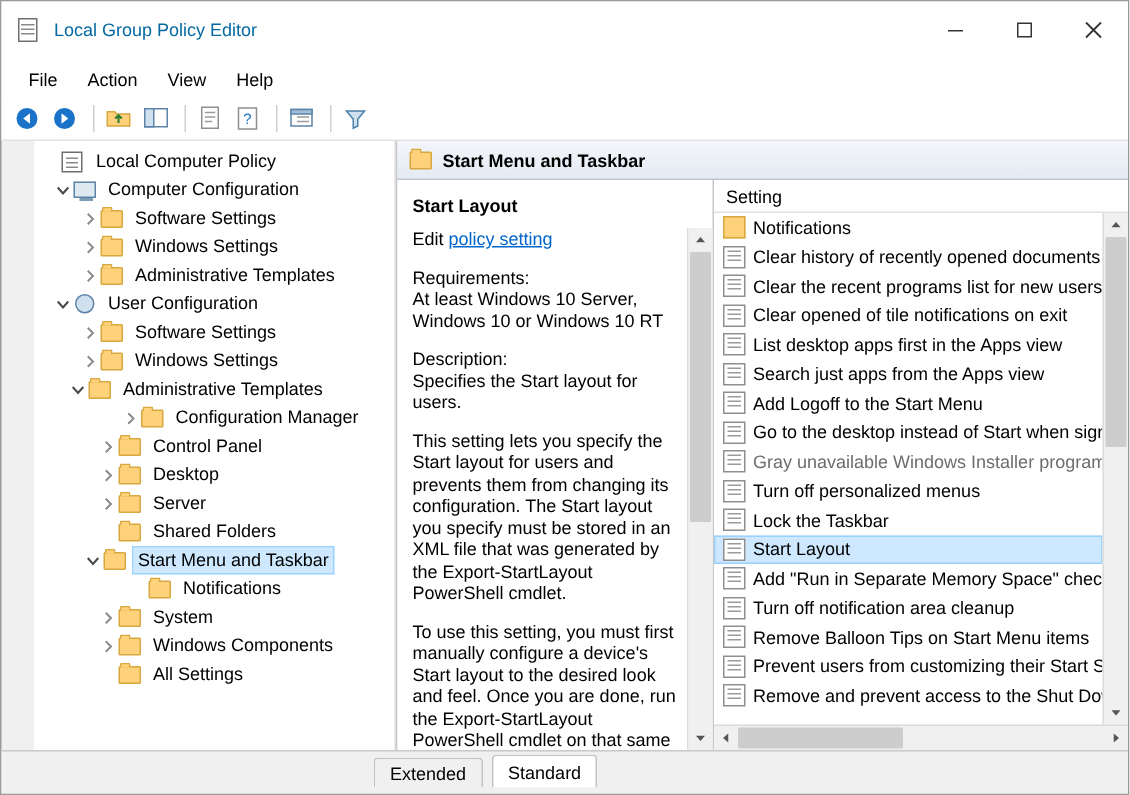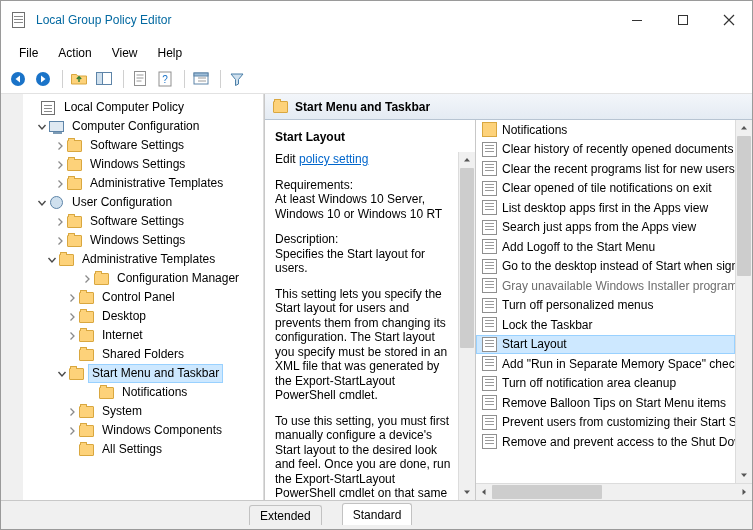--- a/index.html
+++ b/index.html
@@ -427,21 +427,21 @@
   }
   .tab {
     height: 19px;
     padding: 0 10px;
     display: flex;
     align-items: center;
     font-size: 12px;
     background: #f0f0f0;
     border: 1px solid #c2c2c2;
     border-bottom: none;
-    margin-right: 20px;
+    margin-right: 6px;
     border-radius: 3px 3px 0 0;
   }
   .tab.active {
     background: #ffffff;
     height: 21px;
     font-weight: normal;
   }
   .statusbar {
     height: 4px;
     background: #f0f0f0;
@@ -689,21 +689,21 @@
 
       <div class="tree-row" style="padding-left:42px">
         <span class="expander">
           <svg width="10" height="10" viewBox="0 0 10 10">
               <path d="M3.5 1.5 L7 5 L3.5 8.5" fill="none" stroke="#8a8a8a" stroke-width="1.3"></path>
             </svg>
         </span>
         <span class="ticon">
             <span class="folder"></span>
           </span>
-        <span class="tree-label">Internet</span>
+        <span class="tree-label">Server</span>
       </div>
 
       <div class="tree-row" style="padding-left:42px">
         <span class="expander"></span>
         <span class="ticon">
             <span class="folder"></span>
           </span>
         <span class="tree-label">Shared Folders</span>
       </div>
 
@@ -800,20 +800,23 @@
               <div class="vs-arrow">
                 <svg width="8" height="8" viewBox="0 0 8 8">
                     <path d="M1 2.5 L4 6 L7 2.5 Z" class="arrow-g"></path>
                   </svg>
               </div>
             </div>
           </div>
         </div>
 
         <div class="list-col">
+          <div class="list-head">
+            <span>Setting</span>
+          </div>
 
           <div class="list-area">
             <div class="list-items">
               <div class="setting-row folderrow">
                 <span class="sicon"></span>
                 <span>Notifications</span>
               </div>
               <div class="setting-row">
                 <span class="sicon"></span>
                 <span>Clear history of recently opened documents on ex</span>

